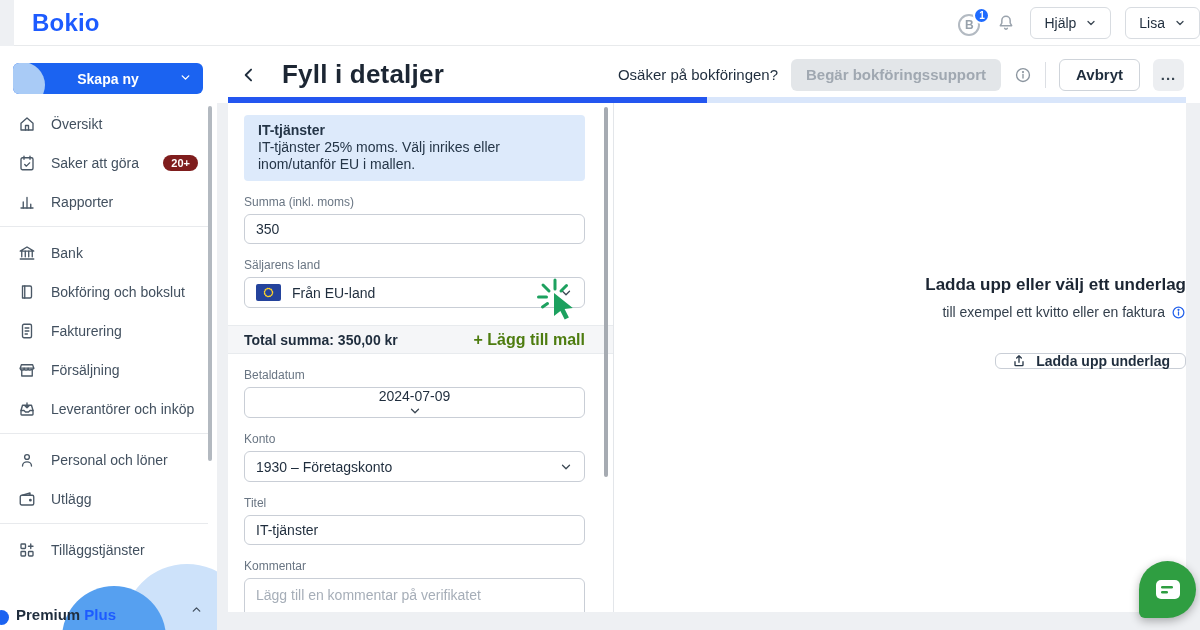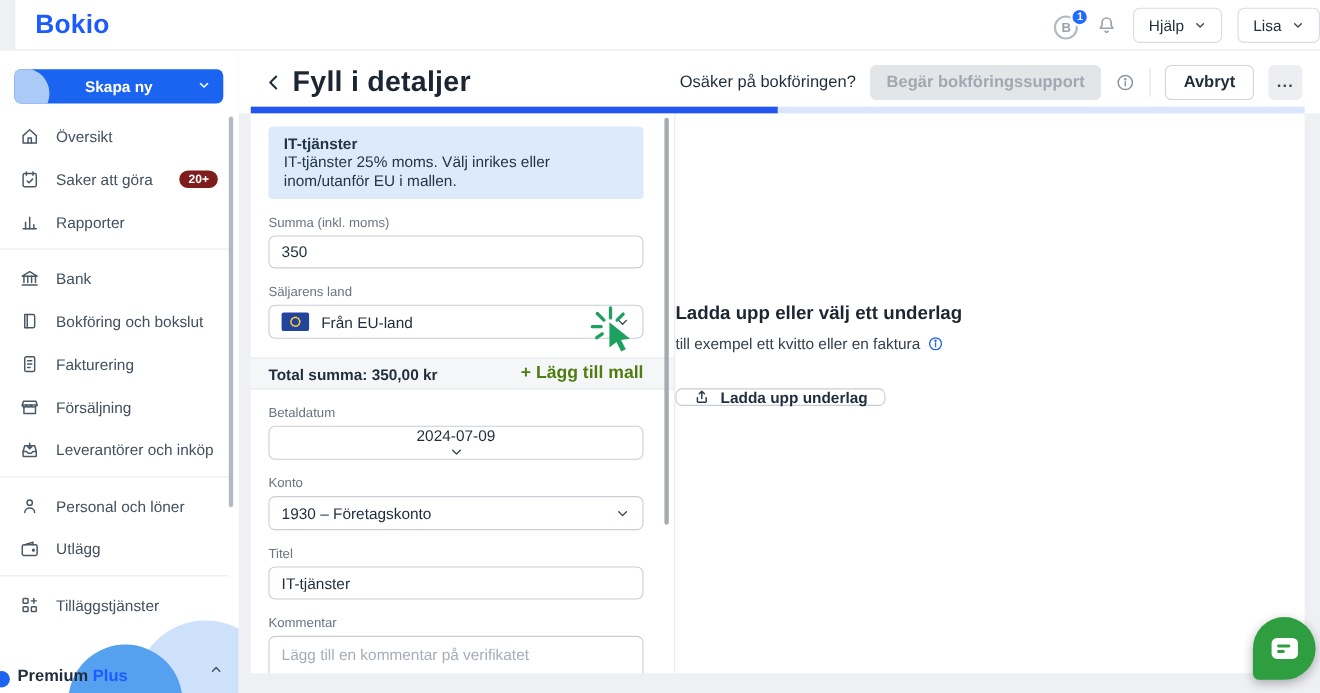--- a/index.html
+++ b/index.html
@@ -41,21 +41,21 @@
   .c-light { left:123px; top:-14px; width:128px; height:128px; background:#cde2fa; }
   .c-mid   { left:62px; top:8px; width:104px; height:104px; background:#56a0f0; }
   .c-dark  { left:-6px; top:32px; width:15px; height:15px; background:#1b63f1; }
   .premium-row { position:absolute; left:16px; bottom:7px; z-index:2; font-size:15px; font-weight:bold; color:#1f2d3d; }
   .premium-row .plus { color:#1d5bff; }
   .premium-chev { position:absolute; right:14px; bottom:10px; z-index:2; color:#42505f; }
 
   
   .headband { position:absolute; left:217px; top:46px; width:983px; height:57px; background:#fff; display:flex; align-items:center; z-index:10; }
   .back { margin-left:22px; background:none; border:none; cursor:pointer; color:#1f2d3d; display:flex; }
-  .page-title { font-size:26px; font-weight:bold; color:#1c2633; margin-left:7px; letter-spacing:.2px; }
+  .page-title { font-size:26px; font-weight:bold; color:#1c2633; margin-left:23px; letter-spacing:.2px; }
   .hb-right { margin-left:auto; display:flex; align-items:center; gap:13px; padding-right:16px; }
   .hb-question { font-size:15px; color:#1f2d3d; }
   .btn-disabled { height:32px; background:#e3e6e9; border:none; border-radius:6px; color:#a0a8b1; font-size:15px;
                   font-weight:600; padding:0 15px; cursor:default; }
   .hb-info { color:#8b959f; display:flex; cursor:pointer; background:none; border:none; }
   .hb-sep { width:1px; height:26px; background:#dcdfe4; }
   .btn-cancel { height:32px; background:#fff; border:1px solid #cfd4da; border-radius:6px; font-size:15px; font-weight:600;
                 color:#1f2d3d; padding:0 16px; cursor:pointer; }
   .btn-more { height:32px; width:31px; background:#eceef1; border:none; border-radius:6px; color:#3c4854; font-weight:bold;
               font-size:15px; cursor:pointer; line-height:10px; letter-spacing:1px; }
@@ -85,21 +85,21 @@
   .date-chev { background:none; border:none; color:#3c4854; display:flex; padding:0 7px; cursor:pointer; }
   .date-calbtn { width:32px; align-self:stretch; border:none; border-left:1px solid #c9ced6; background:#fff; color:#8b959f;
                  display:flex; align-items:center; justify-content:center; cursor:pointer; }
   .f-textarea { width:100%; height:44px; border:1px solid #c9ced6; border-radius:6px; padding:8px 11px; font-size:14px;
                 font-family:"Liberation Sans",sans-serif; color:#1f2d3d; resize:none; }
   .f-textarea::placeholder, .f-input::placeholder { color:#a6aeb8; }
   .form-scroll { position:absolute; left:376px; top:4px; width:4px; height:370px; background:#a6abb2; border-radius:2px; }
 
   
   .right-panel { position:absolute; left:614px; top:103px; width:572px; height:509px; background:#fff;
-                 display:flex; flex-direction:column; align-items:flex-start; }
+                 display:flex; flex-direction:column; align-items:flex-end; }
   .up-title { margin-top:172px; font-size:17px; font-weight:bold; color:#1c2633; }
   .up-sub { margin-top:9px; font-size:14px; color:#333f4c; display:flex; align-items:center; gap:6px; }
   .up-sub .i-ico { color:#2563eb; display:flex; cursor:pointer; }
   .up-btn { height:16px; background:#fff; border:1px solid #c9ced6; border-radius:6px; font-size:14px; font-weight:bold;
             color:#1f2d3d; display:inline-flex; align-items:center; gap:9px; padding:0 15px; cursor:pointer; }
   .up-btn svg { color:#2b3a4a; }
   .btn1 { margin-top:33px; }
   .btn2 { margin-top:8px; }
 
   

